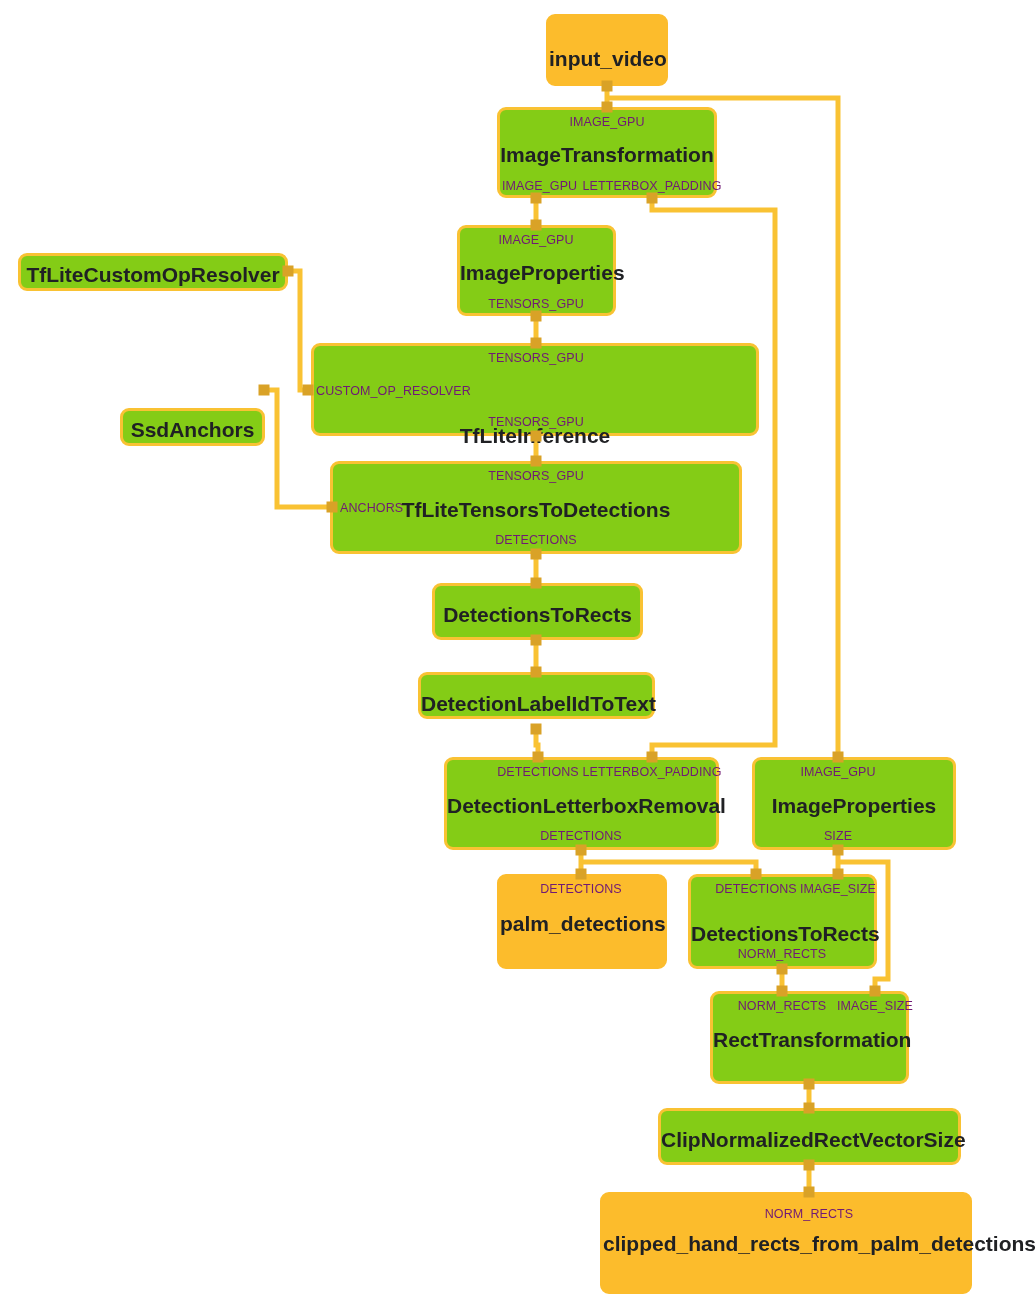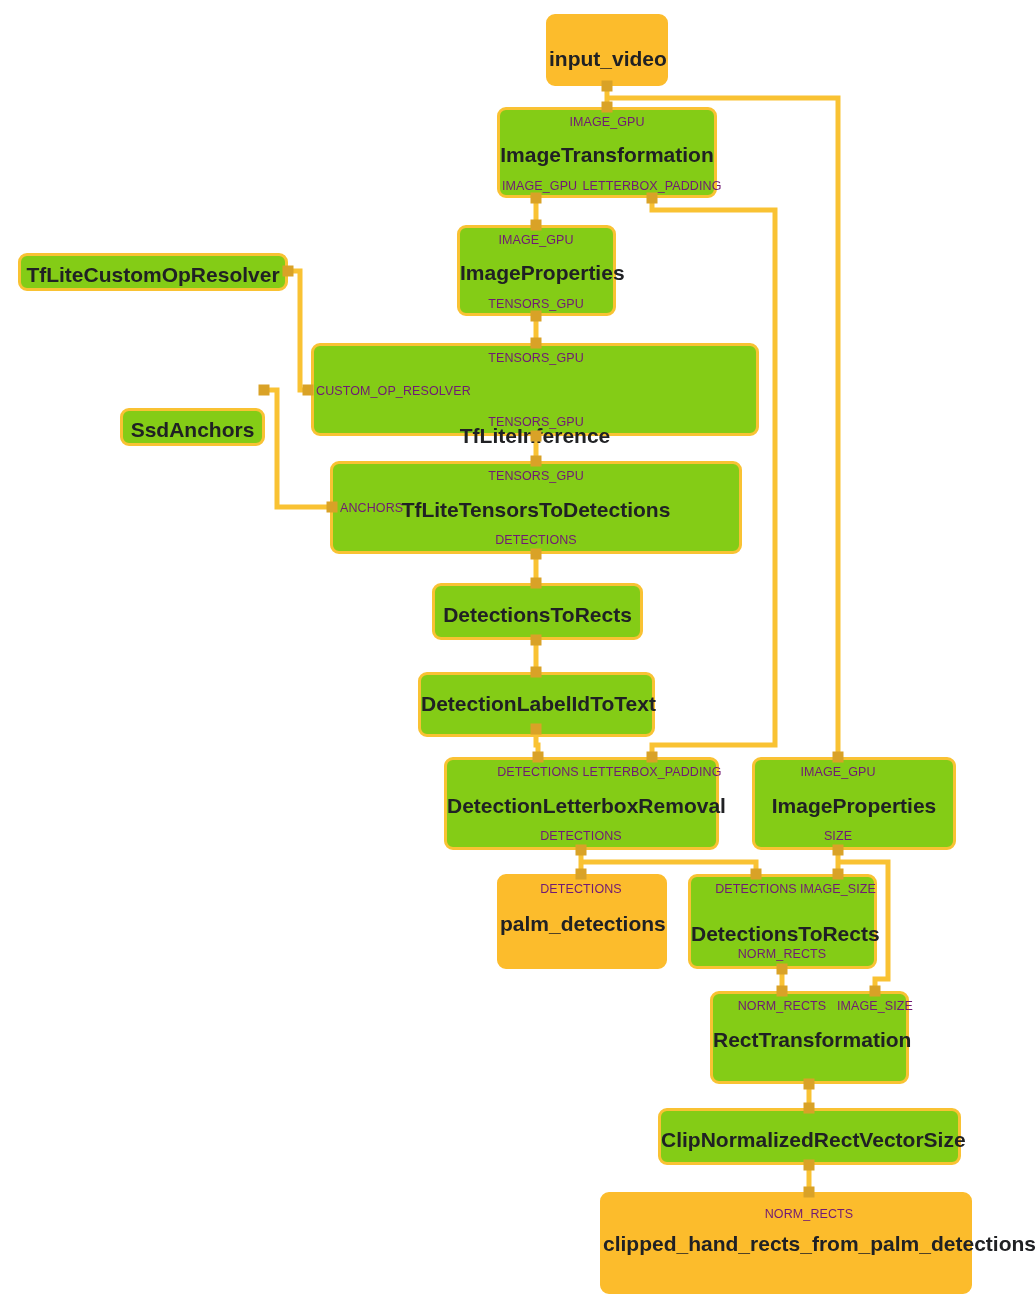--- a/index.html
+++ b/index.html
@@ -56,21 +56,21 @@
       </div>
       <div class="node" style="left: 120px; top: 372px; width: 145px; height: 38px; margin-top: 36px;">
         <div class="ntitle sz22" style="top: 7px;">SsdAnchors</div>
       </div>
       <div class="node" style="left: 330px; top: 461px; width: 412px; height: 93px;">
         <div class="ntitle sz22" style="top: 34px;">TfLiteTensorsToDetections</div>
       </div>
       <div class="node" style="left: 432px; top: 583px; width: 211px; height: 57px;">
         <div class="ntitle sz22" style="top: 17px;">DetectionsToRects</div>
       </div>
-      <div class="node" style="left: 418px; top: 672px; width: 237px; height: 65px;">
+      <div class="node" style="left: 418px; top: 672px; width: 237px; height: 47px;">
         <div class="ntitle sz22" style="top: 17px;">DetectionLabelIdToText</div>
       </div>
       <div class="node" style="left: 444px; top: 757px; width: 275px; height: 93px;">
         <div class="ntitle sz22" style="top: 34px;">DetectionLetterboxRemoval</div>
       </div>
       <div class="node" style="left: 752px; top: 757px; width: 204px; height: 93px;">
         <div class="ntitle sz22" style="top: 34px;">ImageProperties</div>
       </div>
       <div class="node io" style="left: 497px; top: 874px; width: 170px; height: 95px;">
         <div class="ntitle sz22" style="top: 35px;">palm_detections</div>

